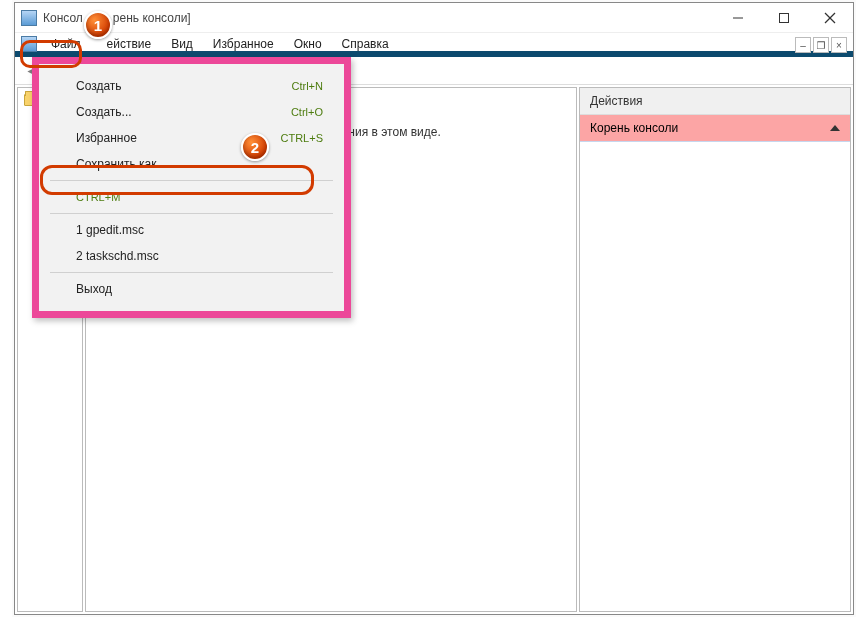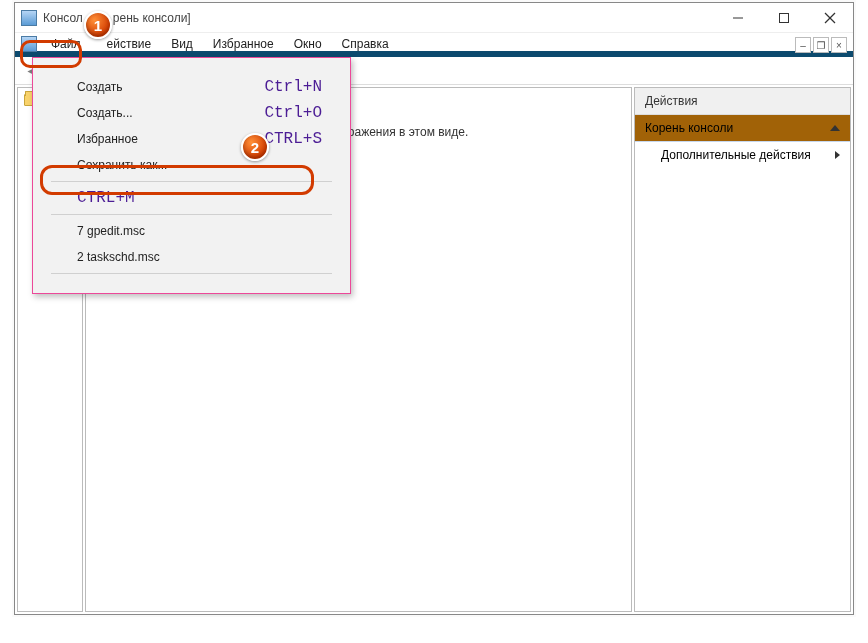--- a/index.html
+++ b/index.html
@@ -23,32 +23,32 @@
 .tool-divider { width: 1px; height: 18px; background: #ccc; margin: 0 2px; }
 .tool-btn { width: 20px; height: 20px; display: flex; align-items: center; justify-content: center; opacity: 0.5; }
 .folder-icon { width: 16px; height: 12px; background: #f9d36b; border: 1px solid #c9a53b; border-radius: 1px; position: relative; }
 .folder-icon:before { content: ""; position: absolute; top: -4px; left: 0; width: 7px; height: 4px; background: #f9d36b; border: 1px solid #c9a53b; border-bottom: none; border-radius: 1px 1px 0 0; }
 
 .content { position: absolute; top: 84px; bottom: 2px; left: 2px; right: 2px; display: flex; }
 .tree-col { width: 66px; border: 1px solid #bbb; margin-right: 2px; background: #fff; padding: 4px; }
 .tree-item { display: flex; align-items: center; gap: 4px; padding: 2px; }
 .main-col { flex: 1; border: 1px solid #bbb; margin-right: 2px; background: #fff; display: flex; align-items: flex-start; justify-content: center; padding-top: 36px; }
 .main-col .msg { text-align: center; color: #333; max-width: 260px; line-height: 1.4; }
-.actions-col { width: 217px; border: 1px solid #bbb; background: #fff; display: flex; flex-direction: column; }
+.actions-col { width: 272px; border: 1px solid #bbb; background: #fff; display: flex; flex-direction: column; }
 .actions-head { background: #f0f0f0; color: #333; padding: 6px 10px; border-bottom: 1px solid #ddd; }
-.actions-sub { display: flex; align-items: center; justify-content: space-between; padding: 6px 10px; background: #a16207; border-bottom: 1px solid #c6d7ee; }
+.actions-sub { display: flex; align-items: center; justify-content: space-between; padding: 6px 10px; background: #fca5a5; border-bottom: 1px solid #c6d7ee; }
 .actions-sub .tri { width: 0; height: 0; border-left: 5px solid transparent; border-right: 5px solid transparent; border-bottom: 6px solid #333; }
 .actions-row { display: flex; align-items: center; justify-content: space-between; padding: 6px 10px 6px 26px; }
 .actions-row .arrow { width: 0; height: 0; border-top: 4px solid transparent; border-bottom: 4px solid transparent; border-left: 5px solid #333; }
 
 
-.dropdown { position: absolute; left: 32px; top: 57px; width: 319px; background: #f2f2f2; border: 1px solid #ec4899; box-shadow: 2px 3px 6px rgba(0,0,0,0.25); z-index: 50; padding: 16px; }
+.dropdown { position: absolute; left: 32px; top: 57px; width: 319px; background: #f2f2f2; border: 7px solid #ec4899; box-shadow: 2px 3px 6px rgba(0,0,0,0.25); z-index: 50; padding: 9px; }
 .dd-item { display: flex; align-items: center; height: 26px; padding: 0 12px 0 28px; color: #222; position: relative; cursor: default; }
 .dd-item .label { flex: 1; }
-.dd-item .shortcut { color: #4c1d95; font-size: 16px; font-family: Liberation Mono, monospace; }
+.dd-item .shortcut { color: #4d7c0f; font-size: 11px; }
 .dd-sep { height: 1px; background: #d0d0d0; margin: 3px 2px; }
 
 
 .marker { position: absolute; width: 28px; height: 28px; border-radius: 50%; background: radial-gradient(circle at 35% 30%, #ff9038, #d23b00 70%); border: 2px solid #fff; box-shadow: 0 1px 3px rgba(0,0,0,0.4), inset 0 -2px 4px rgba(0,0,0,0.3); color: #fff; font-weight: bold; font-size: 15px; display: flex; align-items: center; justify-content: center; z-index: 200; }
 
 .hl-file { position: absolute; left: 20px; top: 40px; width: 62px; height: 28px; border: 3px solid #d23b00; border-radius: 10px; z-index: 150; pointer-events: none; }
 .hl-snap { position: absolute; left: 40px; top: 165px; width: 274px; height: 30px; border: 3px solid #d23b00; border-radius: 12px; z-index: 150; pointer-events: none; }
 </style>
 </head>
 <body>
@@ -110,24 +110,20 @@
     </div>
     <div class="main-col">
       <div class="msg">ементов для отображения в этом виде.</div>
     </div>
     <div class="actions-col">
       <div class="actions-head">Действия</div>
       <div class="actions-sub">
         <span>Корень консоли</span>
         <span class="tri"></span>
       </div>
-      <div class="actions-row">
-        <span>Дополнительные действия</span>
-        <span class="arrow"></span>
-      </div>
     </div>
   </div>
 </div>
 
 <div class="dropdown">
   <div class="dd-item">
       <span class="label">Создать</span>
       <span class="shortcut">Ctrl+N</span>
     </div>
   <div class="dd-item">
@@ -140,25 +136,28 @@
     </div>
   <div class="dd-item">
       <span class="label">Сохранить как...</span>
     </div>
   <div class="dd-sep"></div>
   <div class="dd-item">
       <span class="shortcut">CTRL+M</span>
     </div>
   <div class="dd-sep"></div>
   <div class="dd-item">
-      <span class="label">7 gpedit.msc</span>
+      <span class="label">1 gpedit.msc</span>
     </div>
   <div class="dd-item">
       <span class="label">2 taskschd.msc</span>
     </div>
   <div class="dd-sep"></div>
+  <div class="dd-item">
+      <span class="label">Выход</span>
+    </div>
 </div>
 
 <div class="hl-file"></div>
 <div class="hl-snap"></div>
 
 <div class="marker" style="left:84px; top:11px;">1</div>
 <div class="marker" style="left:241px; top:133px;">2</div>
 
 </body></html>

